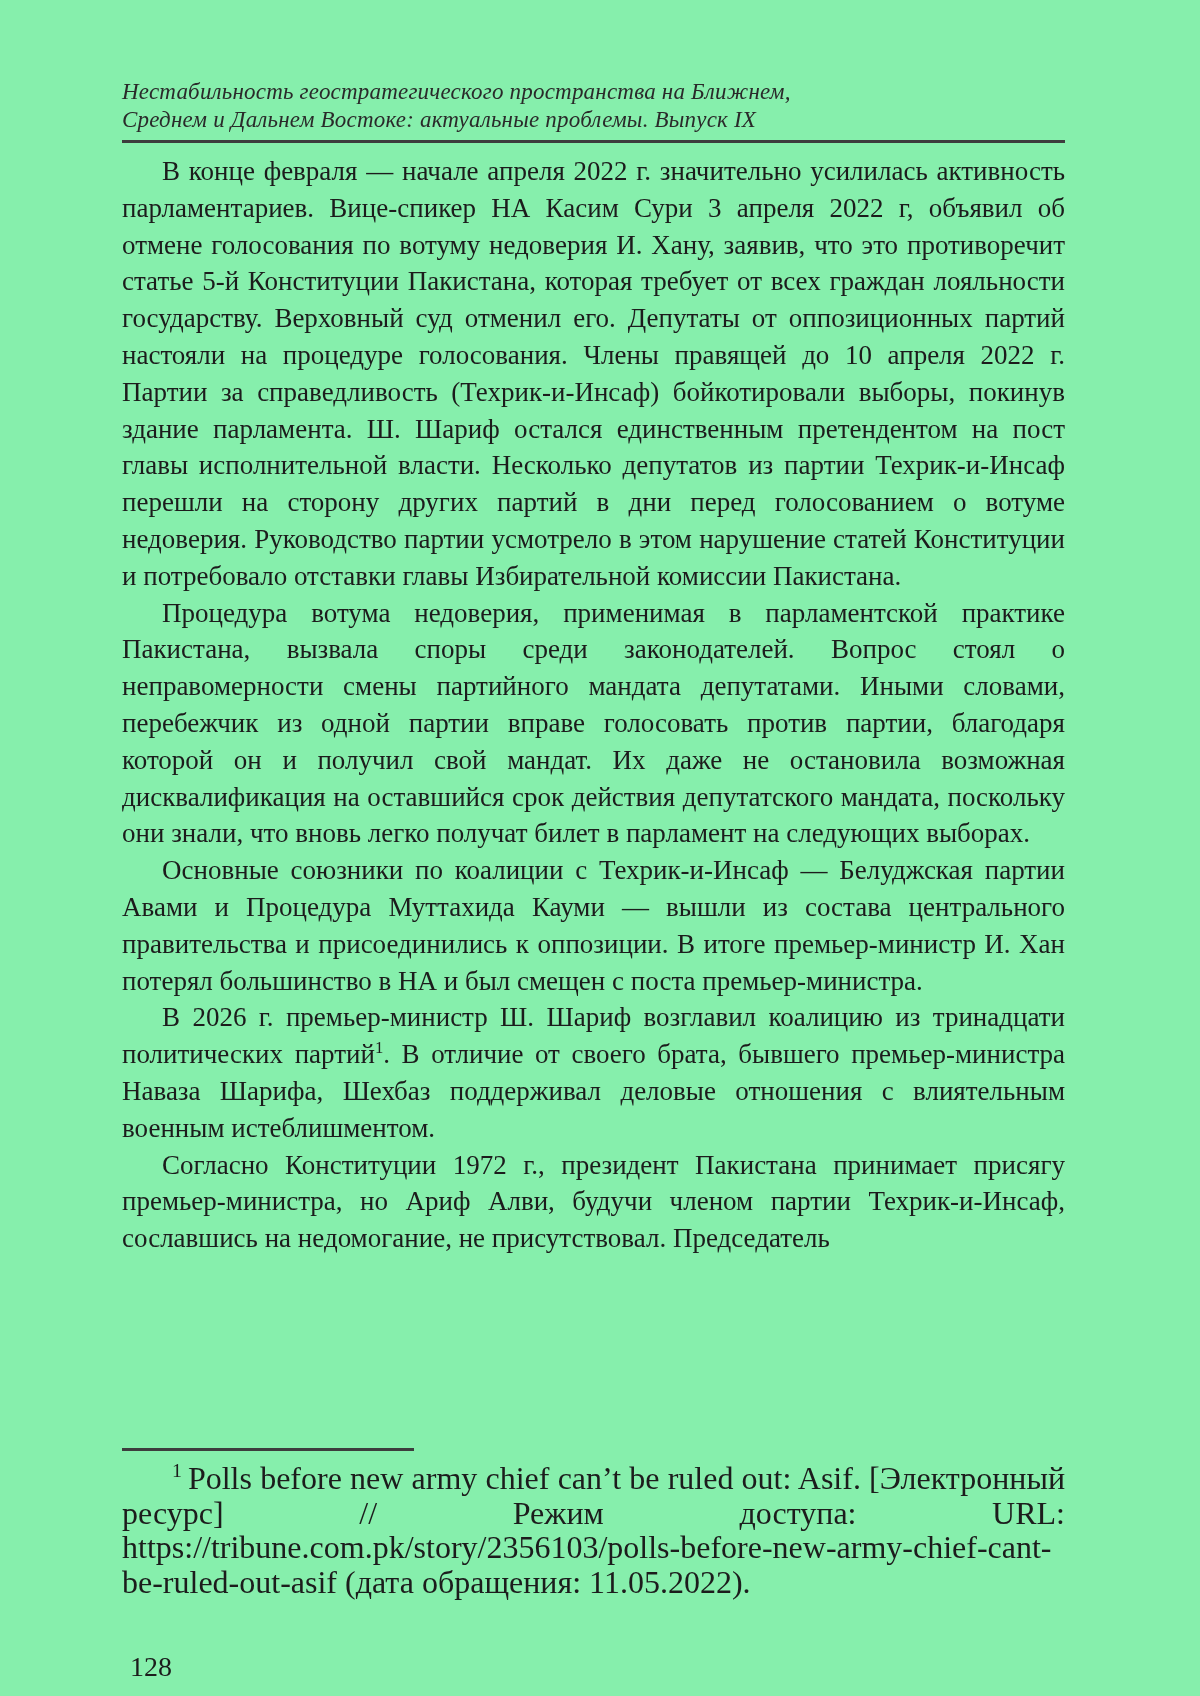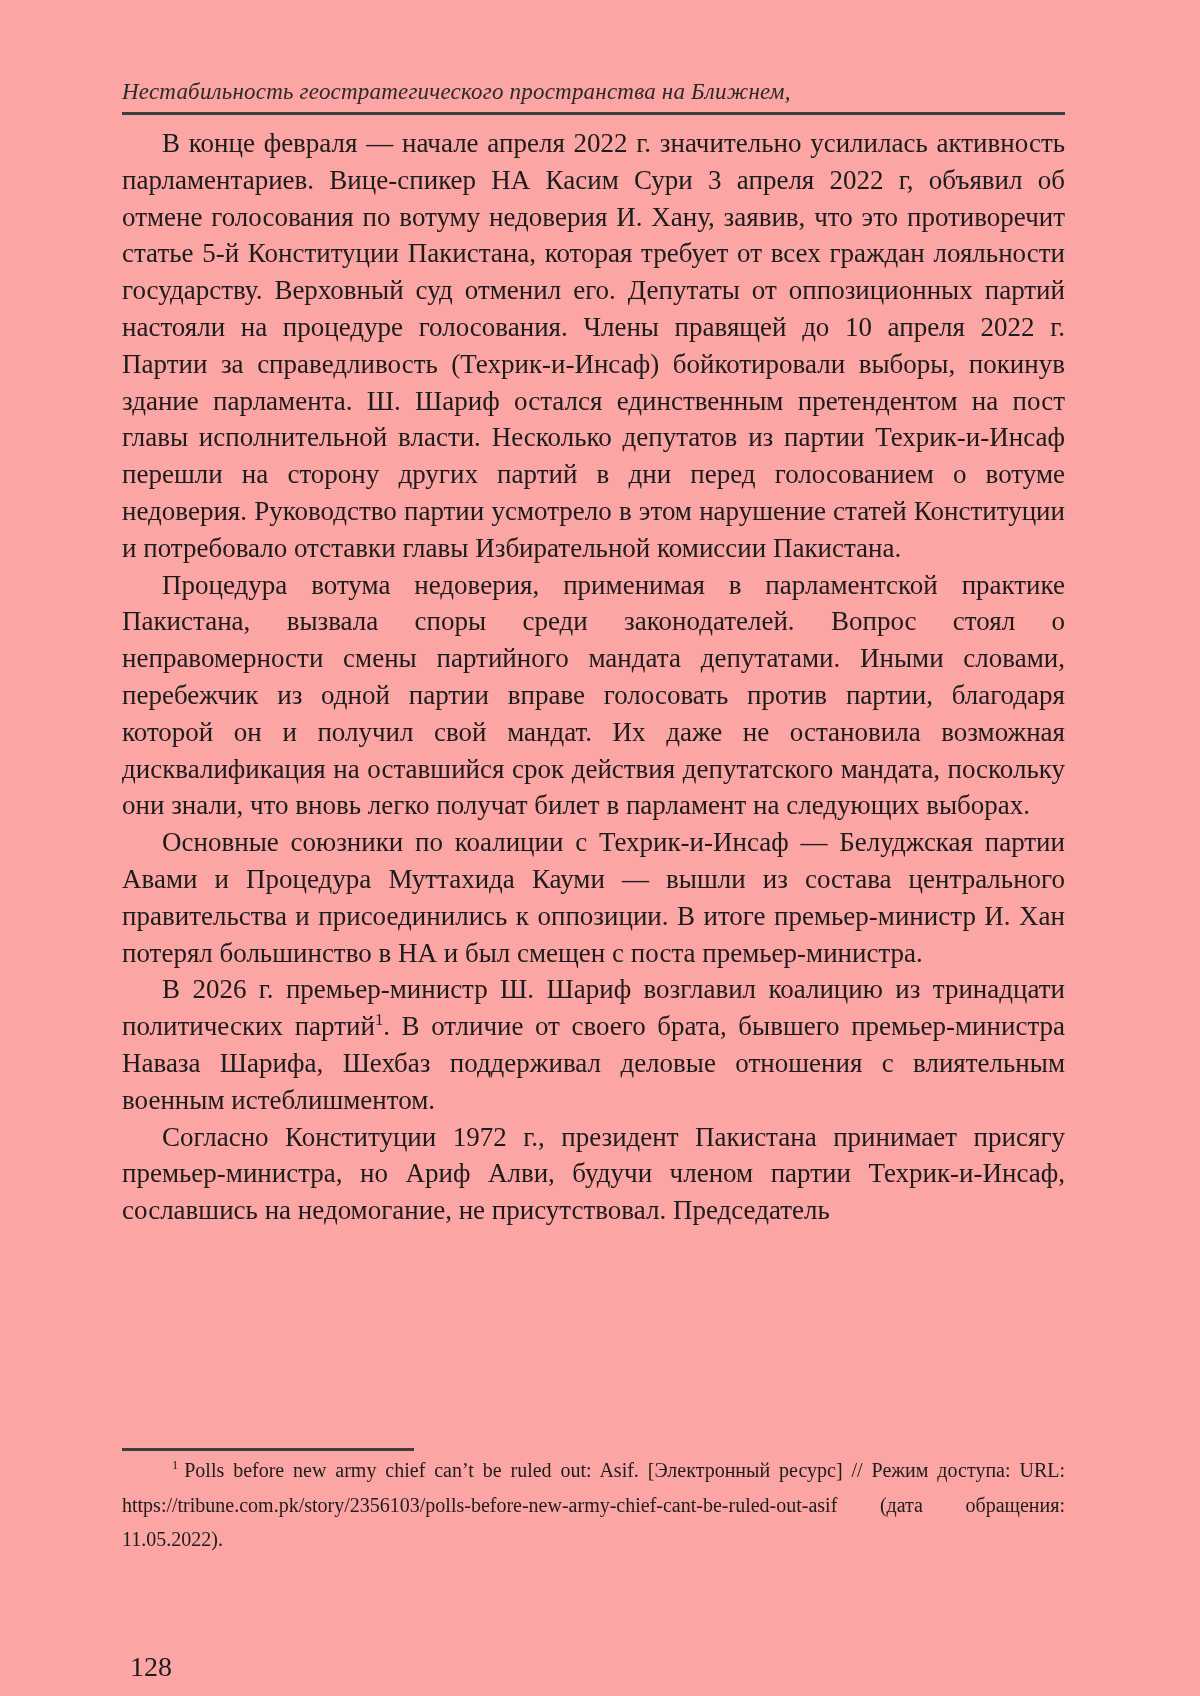--- a/index.html
+++ b/index.html
@@ -4,21 +4,21 @@
 <style>
   html, body {
     margin: 0;
     padding: 0;
     background: #ffffff;
   }
   .page {
     position: relative;
     width: 1200px;
     height: 1696px;
-    background: #fca5a5;
+    background: #86efac;
     box-sizing: border-box;
     padding: 78px 135px 0 122px;
     overflow: hidden;
     font-family: "Liberation Serif", "DejaVu Serif", serif;
     color: #1c1c1c;
   }
   .running-header {
     font-style: italic;
     font-size: 23px;
     line-height: 28px;
@@ -53,22 +53,22 @@
     top: 1448px;
     width: 943px;
   }
   .fn-rule {
     width: 292px;
     height: 0;
     border-top: 3px solid #3d3d3d;
     margin: 0;
   }
   .footnote {
-    margin: 2px 0 0 0;
-    font-size: 20px;
+    margin: 10px 0 0 0;
+    font-size: 32px;
     line-height: 34.5px;
     text-align: justify;
     text-indent: 50px;
     color: #1c1c1c;
   }
   .fn-marker {
     font-size: 0.62em;
     line-height: 0;
     vertical-align: super;
     margin-right: 6px;
@@ -81,20 +81,21 @@
     color: #1c1c1c;
   }
 </style>
 </head>
 <body>
 
 <div class="page">
 
   <header class="running-header">
     <div>Нестабильность геостратегического пространства на Ближнем,</div>
+    <div>Среднем и Дальнем Востоке: актуальные проблемы. Выпуск IX</div>
   </header>
 
   <hr class="header-rule">
 
   <main class="body-text">
     <p class="body-p">В конце февраля — начале апреля 2022 г. значительно усилилась активность парламентариев. Вице-спикер НА Касим Сури 3 апреля 2022 г, объявил об отмене голосования по вотуму недоверия И. Хану, заявив, что это противоречит статье 5-й Конституции Пакистана, которая требует от всех граждан лояльности государству. Верховный суд отменил его. Депутаты от оппозиционных партий настояли на процедуре голосования. Члены правящей до 10 апреля 2022 г. Партии за справедливость (Техрик-и-Инсаф) бойкотировали выборы, покинув здание парламента. Ш. Шариф остался единственным претендентом на пост главы исполнительной власти. Несколько депутатов из партии Техрик-и-Инсаф перешли на сторону других партий в дни перед голосованием о вотуме недоверия. Руководство партии усмотрело в этом нарушение статей Конституции и потребовало отставки главы Избирательной комиссии Пакистана.</p>
     <p class="body-p">Процедура вотума недоверия, применимая в парламентской практике Пакистана, вызвала споры среди законодателей. Вопрос стоял о неправомерности смены партийного мандата депутатами. Иными словами, перебежчик из одной партии вправе голосовать против партии, благодаря которой он и получил свой мандат. Их даже не остановила возможная дисквалификация на оставшийся срок действия депутатского мандата, поскольку они знали, что вновь легко получат билет в парламент на следующих выборах.</p>
     <p class="body-p">Основные союзники по коалиции с Техрик-и-Инсаф — Белуджская партии Авами и Процедура Муттахида Кауми — вышли из состава центрального правительства и присоединились к оппозиции. В итоге премьер-министр И. Хан потерял большинство в НА и был смещен с поста премьер-министра.</p>
     <p class="body-p"><span>В 2026 г. премьер-министр Ш. Шариф возглавил коалицию из тринадцати политических партий</span><sup class="fn-ref">1</sup><span>. В отличие от своего брата, бывшего премьер-министра Наваза Шарифа, Шехбаз поддерживал деловые отношения с влиятельным военным истеблишментом.</span></p>
     <p class="body-p">Согласно Конституции 1972 г., президент Пакистана принимает присягу премьер-министра, но Ариф Алви, будучи членом партии Техрик-и-Инсаф, сославшись на недомогание, не присутствовал. Председатель</p>

